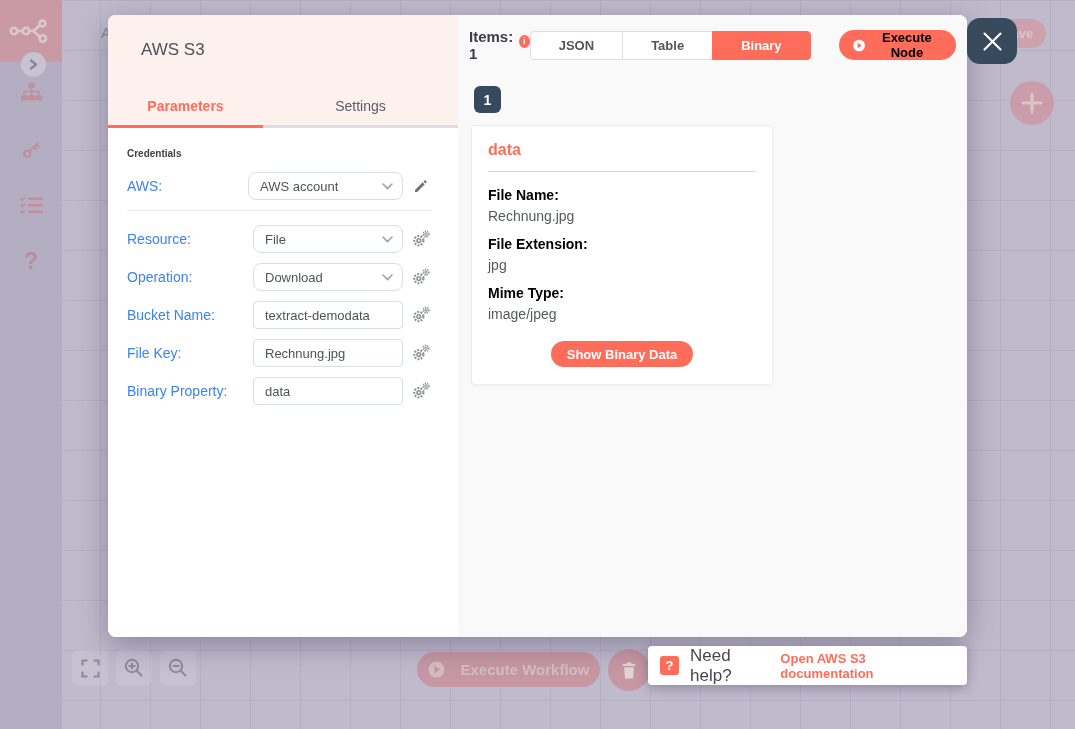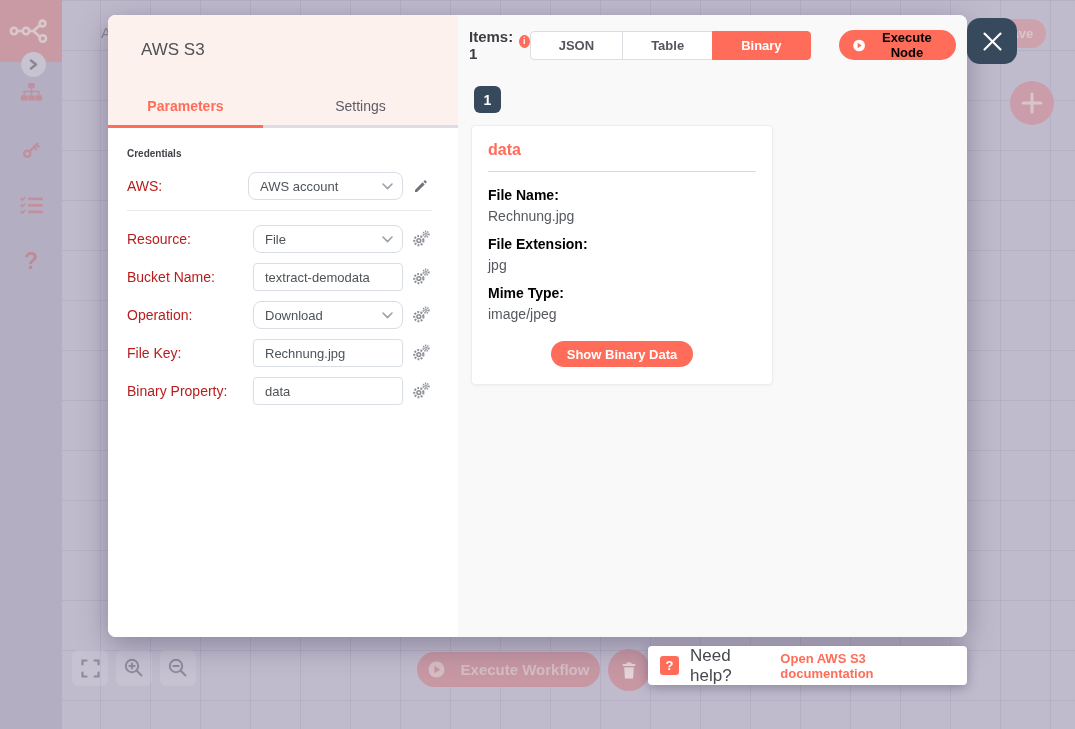--- a/index.html
+++ b/index.html
@@ -46,21 +46,21 @@
   .param-panel { width:350px; background:#fff; display:flex; flex-direction:column; }
   .param-header { height:113px; background:#fdf1ee; position:relative; flex:none; }
   .ndv-title { position:absolute; left:33px; top:25px; font-size:17px; color:#4e5156; }
   .tabs { position:absolute; left:0; bottom:0; width:100%; display:flex; height:42px; }
   .tab { display:flex; align-items:center; justify-content:center; font-size:14px; cursor:default; }
   .tab.active { width:155px; color:#ff6d5a; font-weight:bold; border-bottom:3px solid #ff6d5a; }
   .tab.inactive { flex:1; color:#5c5c66; border-bottom:3px solid #dcdce4; }
   .param-body { padding:18px 26px 0 19px; }
   .cred-heading { font-size:10px; font-weight:bold; color:#414247; margin:2px 0 13px; }
   .p-row { display:flex; align-items:center; margin-bottom:10px; }
-  .p-label { flex:1; font-size:14px; color:#b91c1c; }
+  .p-label { flex:1; font-size:14px; color:#3b82f6; }
   .sel-box { width:150px; height:28px; border:1px solid #d9dde4; border-radius:8px; background:#fff;
     display:flex; align-items:center; justify-content:space-between; padding:0 9px 0 11px;
     font-size:13px; color:#4e5358; cursor:pointer; }
   .sel-box.wide { width:155px; }
   .txt-input { width:150px; height:28px; border:1px solid #d9dde4; border-radius:4px; background:#fff;
     font-size:13px; color:#4e5358; padding:0 11px; font-family:"Liberation Sans",sans-serif; }
   .icon-btn { width:22px; margin-left:7px; background:none; border:none; display:flex;
     align-items:center; justify-content:center; cursor:pointer; }
   .cred-divider { border:none; border-top:1px solid #e8e8e8; margin:5px 0 14px; }
 
@@ -259,42 +259,42 @@
             <circle cx="7.6" cy="11.8" r="2.9" fill="#8d9097"></circle>
               <circle cx="7.6" cy="11.8" r="1.2" fill="#fff"></circle>
             <circle cx="15.6" cy="4.6" r="3.1" fill="none" stroke="#8d9097" stroke-width="1.8" stroke-dasharray="1.5 1.1"></circle>
             <circle cx="15.6" cy="4.6" r="1.7" fill="#8d9097"></circle>
               <circle cx="15.6" cy="4.6" r="0.7" fill="#fff"></circle>
           </svg>
         </button>
       </div>
 
       <div class="p-row">
-        <span class="p-label">Bucket Name:</span>
-        <input class="txt-input" value="textract-demodata" style="">
-        <button class="icon-btn">
-          <svg width="18" height="18" viewBox="0 0 20 20">
-            <circle cx="7.6" cy="11.8" r="5.1" fill="none" stroke="#8d9097" stroke-width="2.4" stroke-dasharray="2.1 1.5"></circle>
-            <circle cx="7.6" cy="11.8" r="2.9" fill="#8d9097"></circle>
-              <circle cx="7.6" cy="11.8" r="1.2" fill="#fff"></circle>
-            <circle cx="15.6" cy="4.6" r="3.1" fill="none" stroke="#8d9097" stroke-width="1.8" stroke-dasharray="1.5 1.1"></circle>
-            <circle cx="15.6" cy="4.6" r="1.7" fill="#8d9097"></circle>
-              <circle cx="15.6" cy="4.6" r="0.7" fill="#fff"></circle>
-          </svg>
-        </button>
-      </div>
-
-      <div class="p-row">
         <span class="p-label">Operation:</span>
         <div class="sel-box">
           <span>Download</span>
           <svg width="11" height="7" viewBox="0 0 11 7" fill="none" stroke="#9aa0aa" stroke-width="1.6" stroke-linecap="round">
               <polyline points="1,1 5.5,5.5 10,1"></polyline>
             </svg>
         </div>
+        <button class="icon-btn">
+          <svg width="18" height="18" viewBox="0 0 20 20">
+            <circle cx="7.6" cy="11.8" r="5.1" fill="none" stroke="#8d9097" stroke-width="2.4" stroke-dasharray="2.1 1.5"></circle>
+            <circle cx="7.6" cy="11.8" r="2.9" fill="#8d9097"></circle>
+              <circle cx="7.6" cy="11.8" r="1.2" fill="#fff"></circle>
+            <circle cx="15.6" cy="4.6" r="3.1" fill="none" stroke="#8d9097" stroke-width="1.8" stroke-dasharray="1.5 1.1"></circle>
+            <circle cx="15.6" cy="4.6" r="1.7" fill="#8d9097"></circle>
+              <circle cx="15.6" cy="4.6" r="0.7" fill="#fff"></circle>
+          </svg>
+        </button>
+      </div>
+
+      <div class="p-row">
+        <span class="p-label">Bucket Name:</span>
+        <input class="txt-input" value="textract-demodata" style="">
         <button class="icon-btn">
           <svg width="18" height="18" viewBox="0 0 20 20">
             <circle cx="7.6" cy="11.8" r="5.1" fill="none" stroke="#8d9097" stroke-width="2.4" stroke-dasharray="2.1 1.5"></circle>
             <circle cx="7.6" cy="11.8" r="2.9" fill="#8d9097"></circle>
               <circle cx="7.6" cy="11.8" r="1.2" fill="#fff"></circle>
             <circle cx="15.6" cy="4.6" r="3.1" fill="none" stroke="#8d9097" stroke-width="1.8" stroke-dasharray="1.5 1.1"></circle>
             <circle cx="15.6" cy="4.6" r="1.7" fill="#8d9097"></circle>
               <circle cx="15.6" cy="4.6" r="0.7" fill="#fff"></circle>
           </svg>
         </button>

